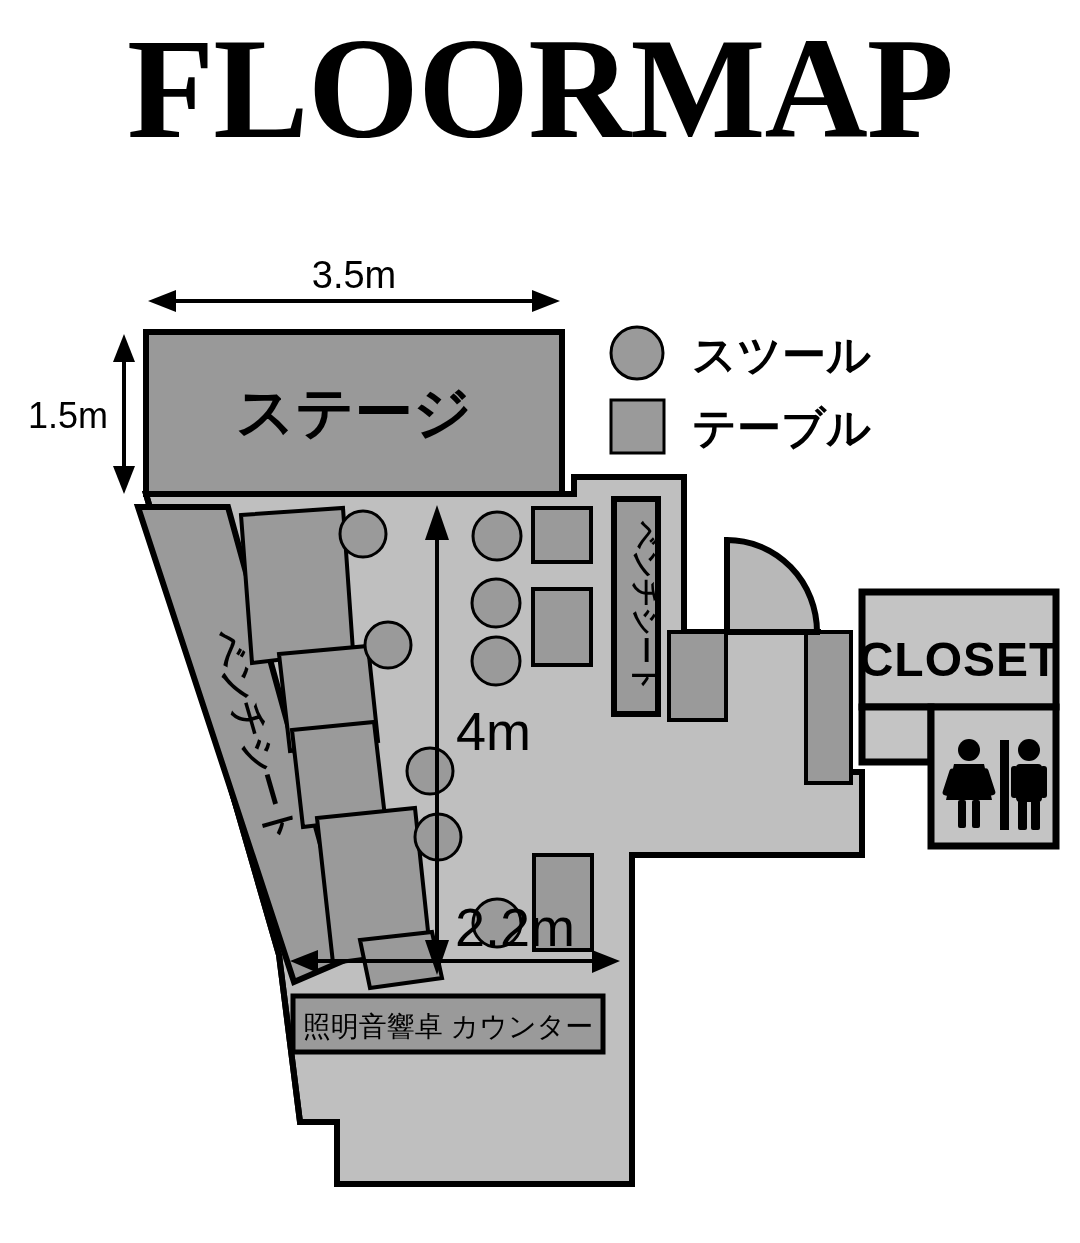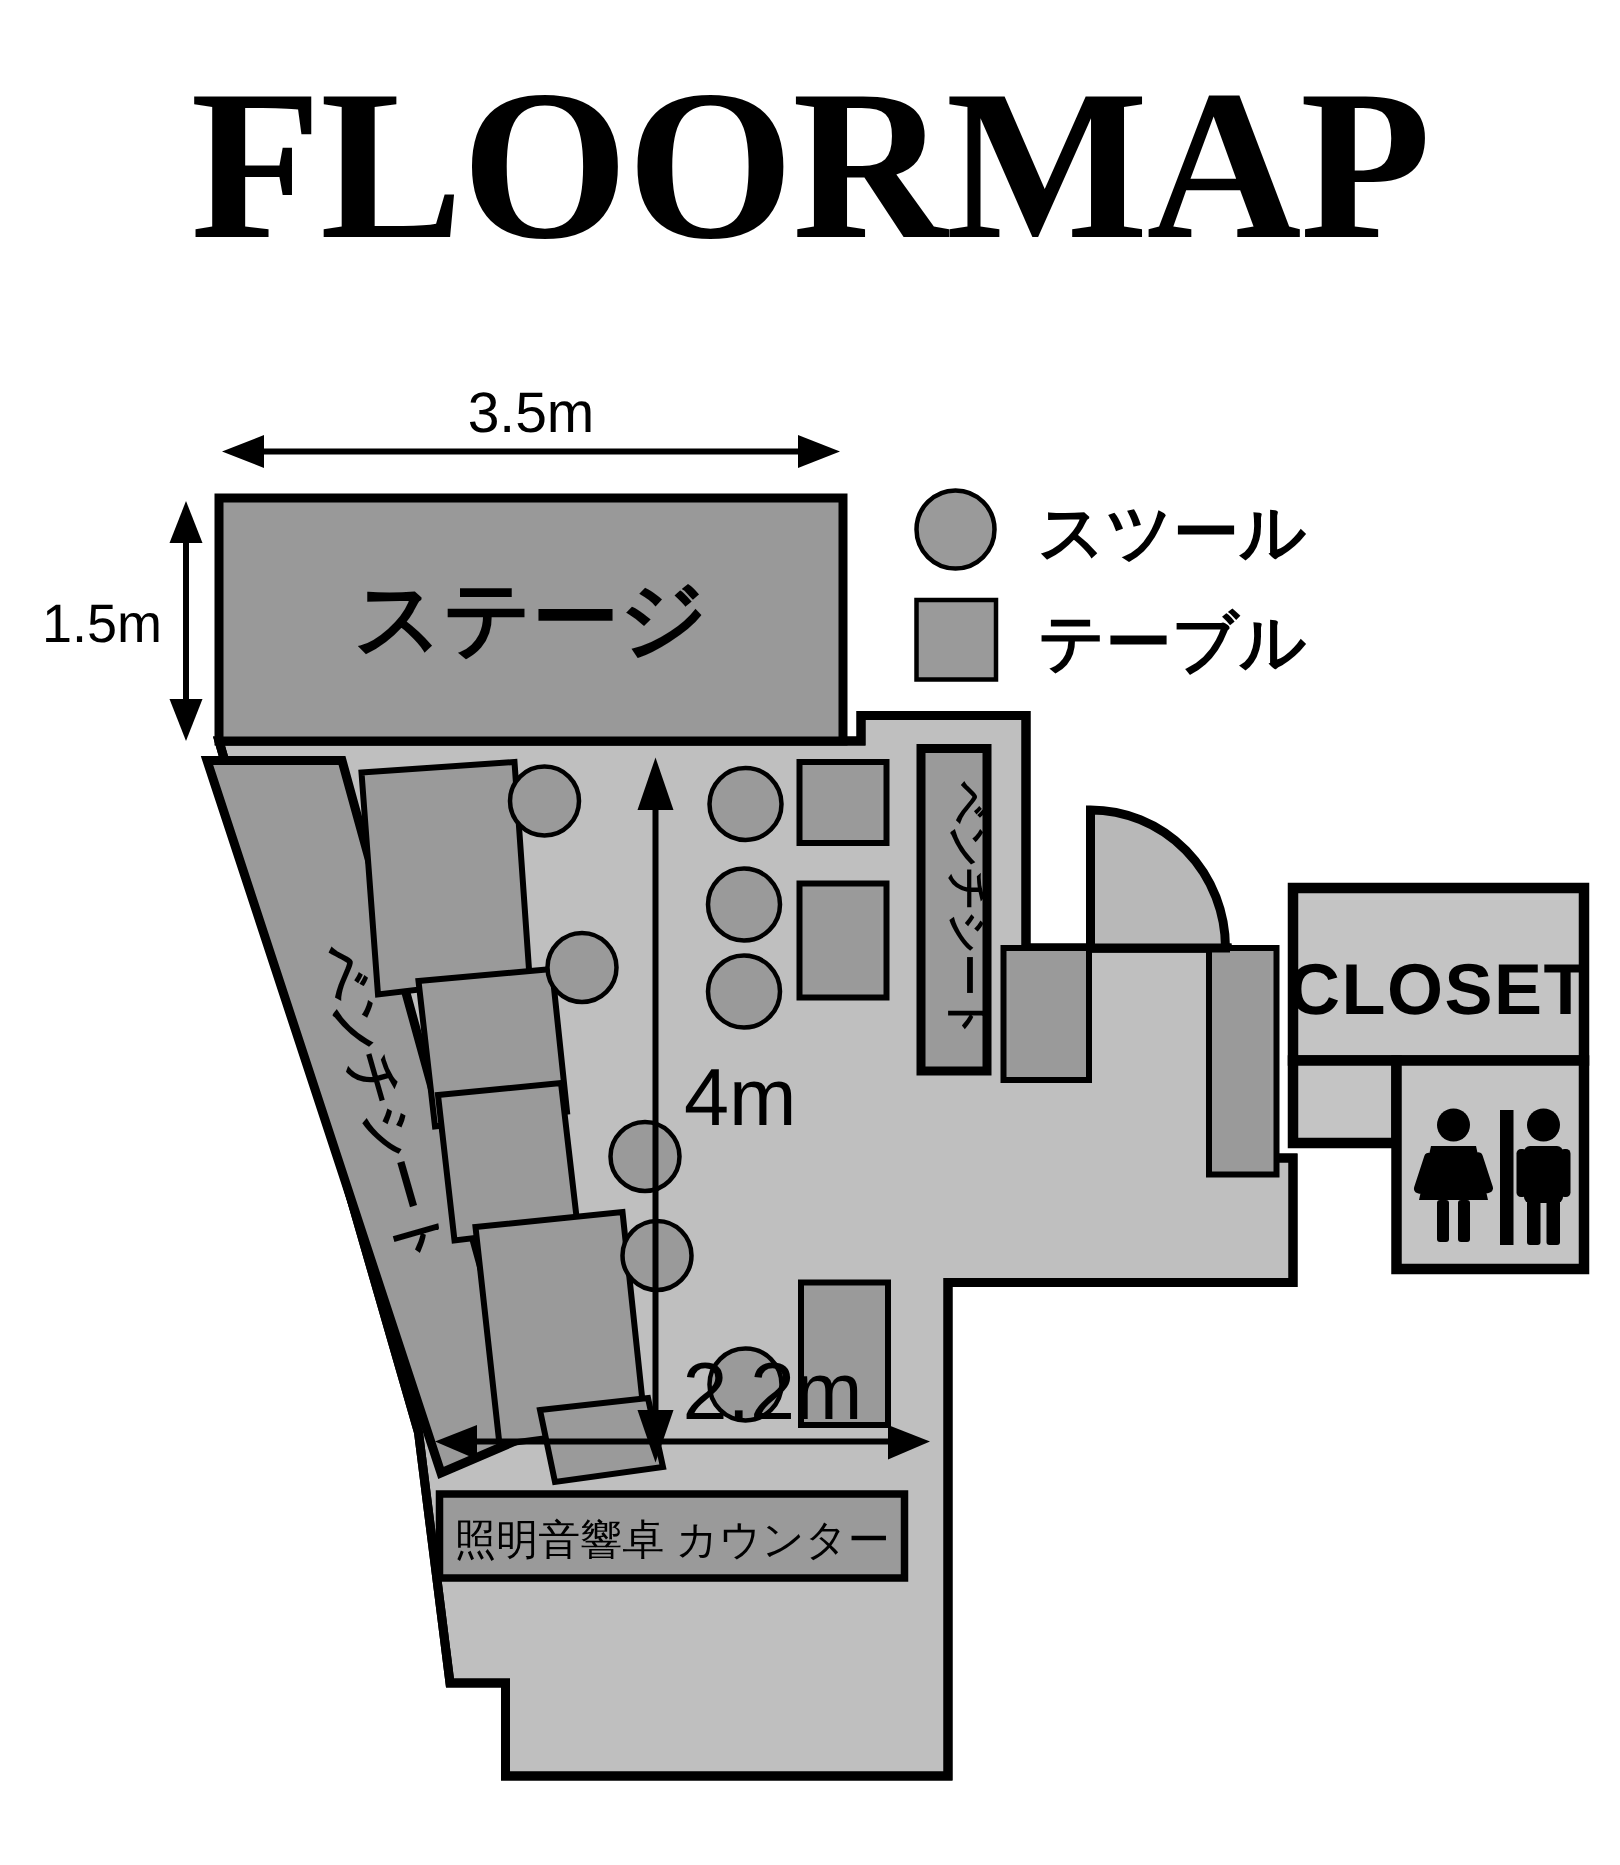--- a/index.html
+++ b/index.html
@@ -25,21 +25,20 @@
     top: 18px;
     width: 1080px;
     text-align: center;
     font-family: "Liberation Serif", serif;
     font-weight: bold;
     font-size: 143px;
     letter-spacing: -1px;
     color: #000000;
     line-height: 1.0;
     white-space: nowrap;
-    margin-top: 21px;
   }
   #floormap-svg {
     position: absolute;
     left: 0;
     top: 0;
   }
   .lbl {
     font-family: "Liberation Sans", sans-serif;
     fill: #000000;
   }

